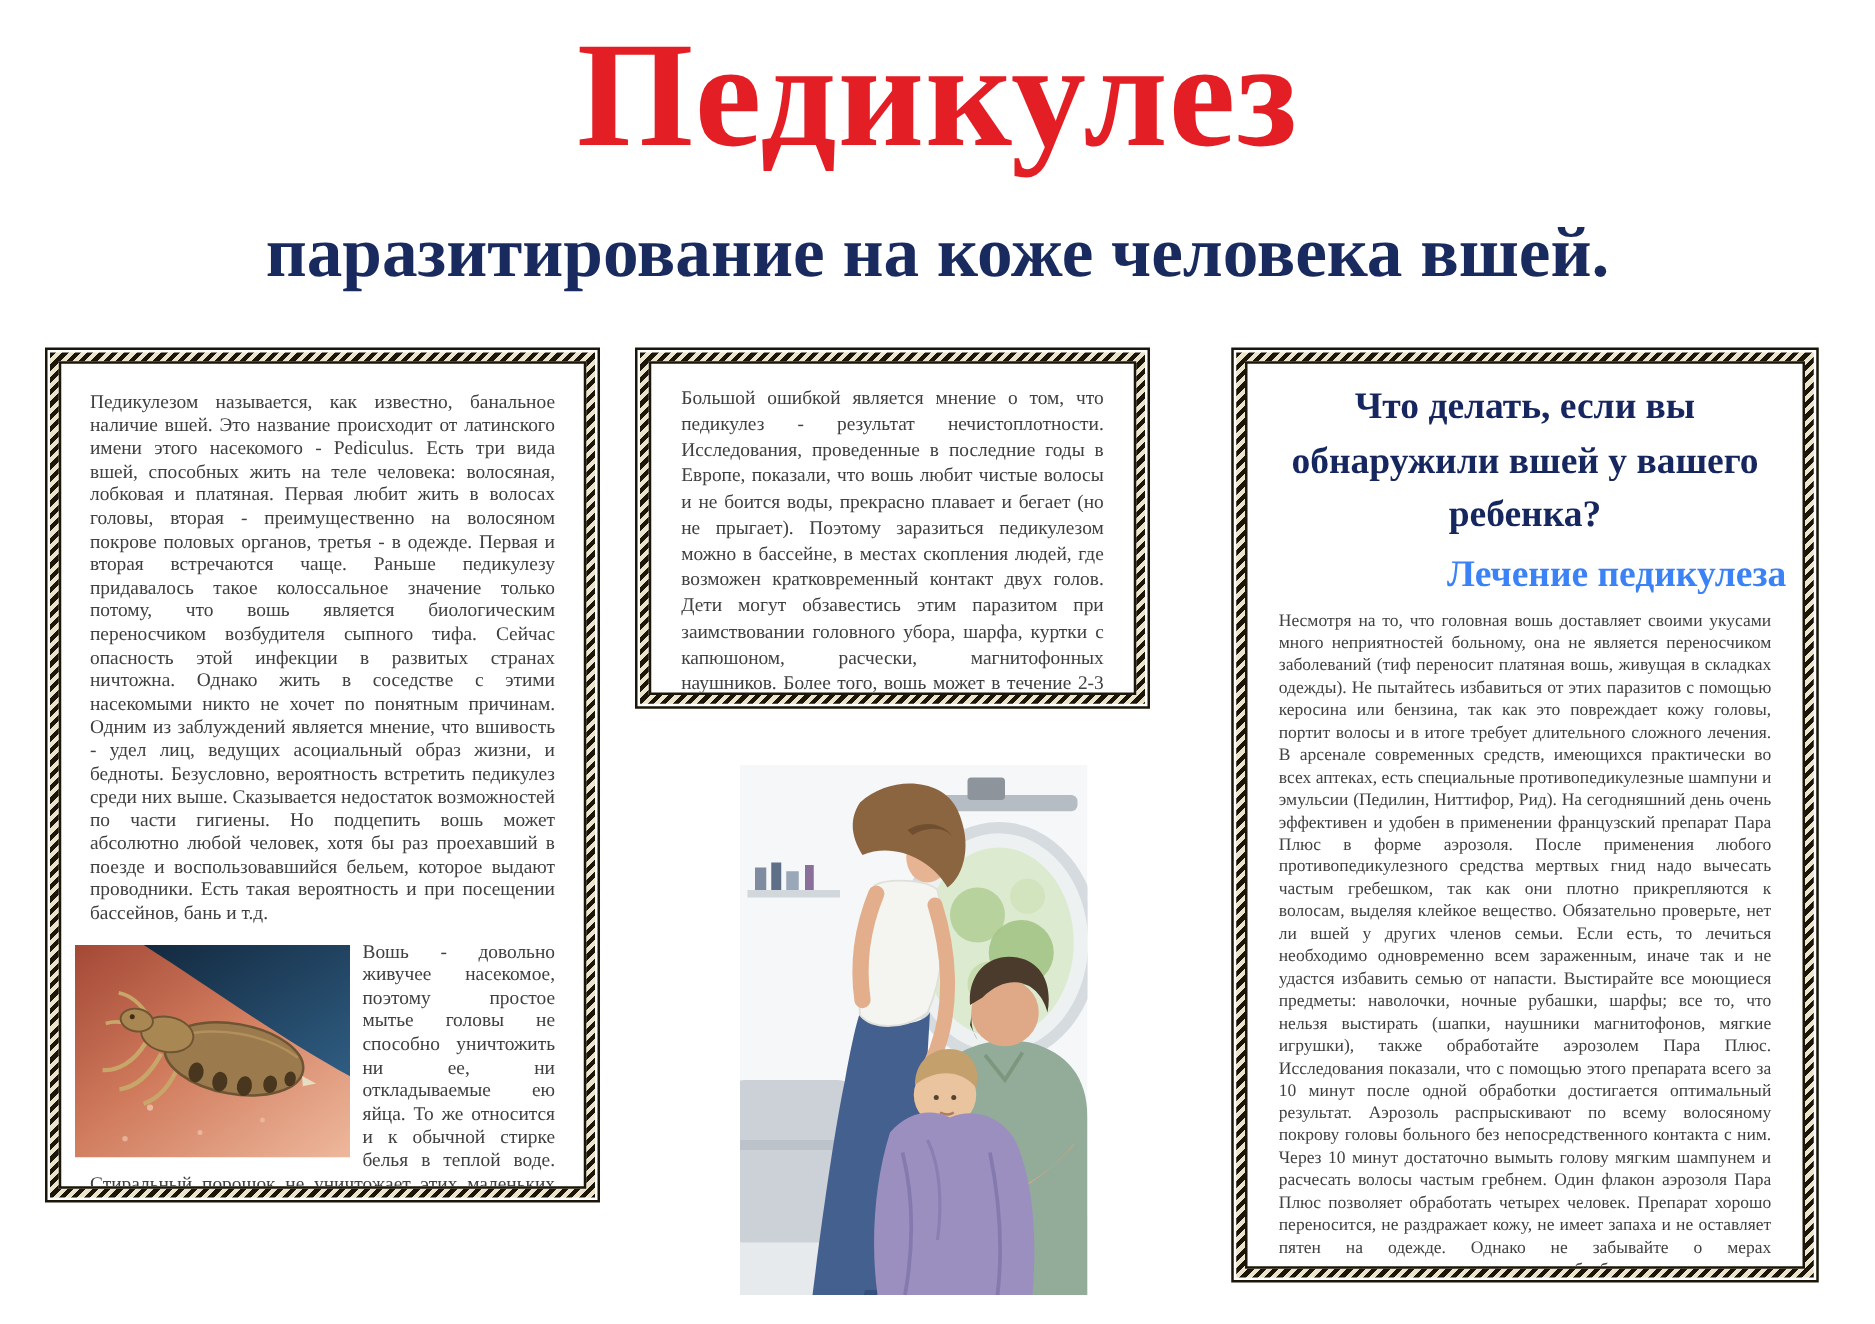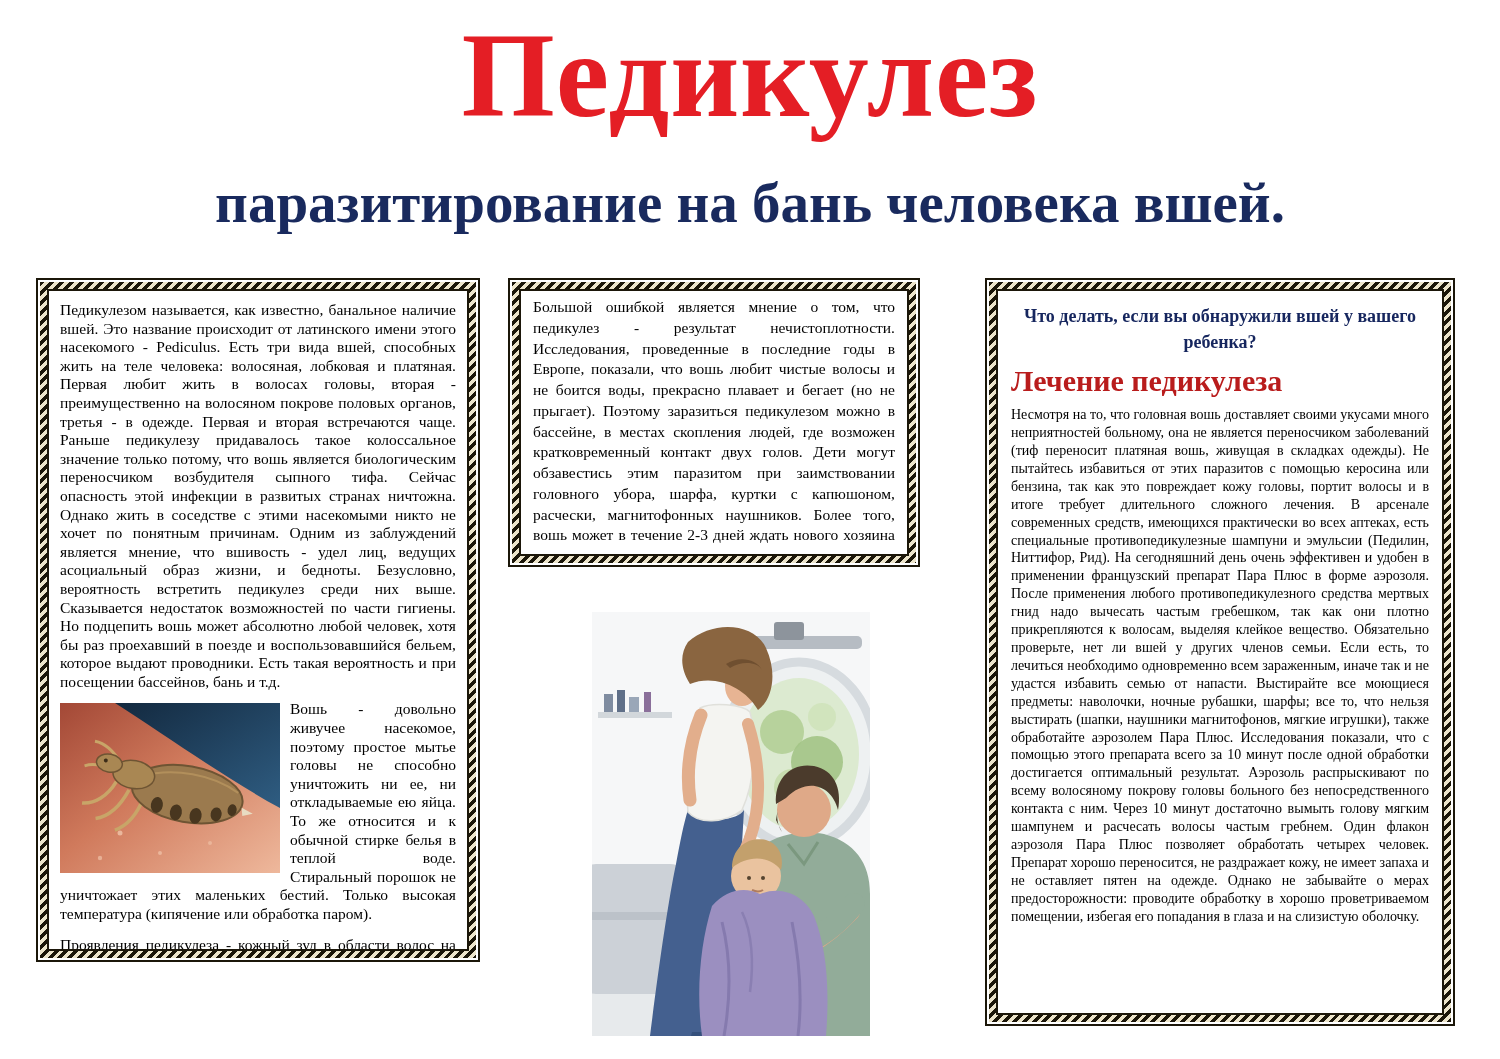--- a/index.html
+++ b/index.html
@@ -30,55 +30,55 @@
 
   .panel-left   { left:36px;  top:278px; width:444px; height:684px; }
   .panel-middle { left:508px; top:278px; width:412px; height:289px; }
   .panel-right  { left:985px; top:278px; width:470px; height:748px; }
 
   .content-pad-left   { padding:10px 11px; }
   .content-pad-middle { padding:6px 12px; }
   .content-pad-right  { padding:10px 13px; }
 
   
-  .jtext { color:#000000; text-align:justify; margin:0; }
+  .jtext { color:#404040; text-align:justify; margin:12px; }
   .left-p  { font-size:15.5px; line-height:1.2; margin-bottom:9px; }
   .mid-p   { font-size:15.5px; line-height:1.34; }
   .right-p { font-size:14px;  line-height:1.28; }
 
   .louse-fig { float:left; width:220px; height:170px; margin:3px 10px 2px 0; }
   .clearfix::after { content:""; display:block; clear:both; }
 
   .mid-heading {
     font-family:"Liberation Sans", sans-serif; font-weight:bold;
     font-size:47px; line-height:1.1; text-align:center;
     color:#a8a9da; -webkit-text-stroke:1.5px #7d7fc3;
     text-shadow:3px 3px 0 #ccccdf;
     margin:2px 0 10px;
   }
 
   .right-h1 {
-    font-size:18px; line-height:1.45; font-weight:bold; text-align:center;
+    font-size:30px; line-height:1.45; font-weight:bold; text-align:center;
     color:#16265e; margin:2px 0 8px;
   }
   .right-intro { font-size:15px; line-height:1.4; }
   .right-h2 {
-    font-size:30px; font-weight:bold; text-align:left;
-    color:#b91c1c; margin:9px 0 8px;
+    font-size:30px; font-weight:bold; text-align:right;
+    color:#3b82f6; margin:9px 0 8px;
   }
 
   .family-photo { position:absolute; left:592px; top:612px; width:278px; height:424px; }
 </style>
 </head>
 <body>
 
 <div class="page">
 
   <div class="title">Педикулез</div>
-  <div class="subtitle">паразитирование на бань человека вшей.</div>
+  <div class="subtitle">паразитирование на коже человека вшей.</div>
 
   <div class="panel panel-left">
     <div class="band">
       <div class="content content-pad-left">
         <p class="jtext left-p">Педикулезом называется, как известно, банальное наличие вшей. Это название происходит от латинского имени этого насекомого - Pediculus. Есть три вида вшей, способных жить на теле человека: волосяная, лобковая и платяная. Первая любит жить в волосах головы, вторая - преимущественно на волосяном покрове половых органов, третья - в одежде. Первая и вторая встречаются чаще. Раньше педикулезу придавалось такое колоссальное значение только потому, что вошь является биологическим переносчиком возбудителя сыпного тифа. Сейчас опасность этой инфекции в развитых странах ничтожна. Однако жить в соседстве с этими насекомыми никто не хочет по понятным причинам. Одним из заблуждений является мнение, что вшивость - удел лиц, ведущих асоциальный образ жизни, и бедноты. Безусловно, вероятность встретить педикулез среди них выше. Сказывается недостаток возможностей по части гигиены. Но подцепить вошь может абсолютно любой человек, хотя бы раз проехавший в поезде и воспользовавшийся бельем, которое выдают проводники. Есть такая вероятность и при посещении бассейнов, бань и т.д.</p>
         <div class="clearfix">
           <div class="louse-fig">
             <svg width="220" height="170" viewBox="0 0 220 170" xmlns="http://www.w3.org/2000/svg">
               <defs>
                 <linearGradient id="skin" x1="0" y1="0" x2="1" y2="1">

